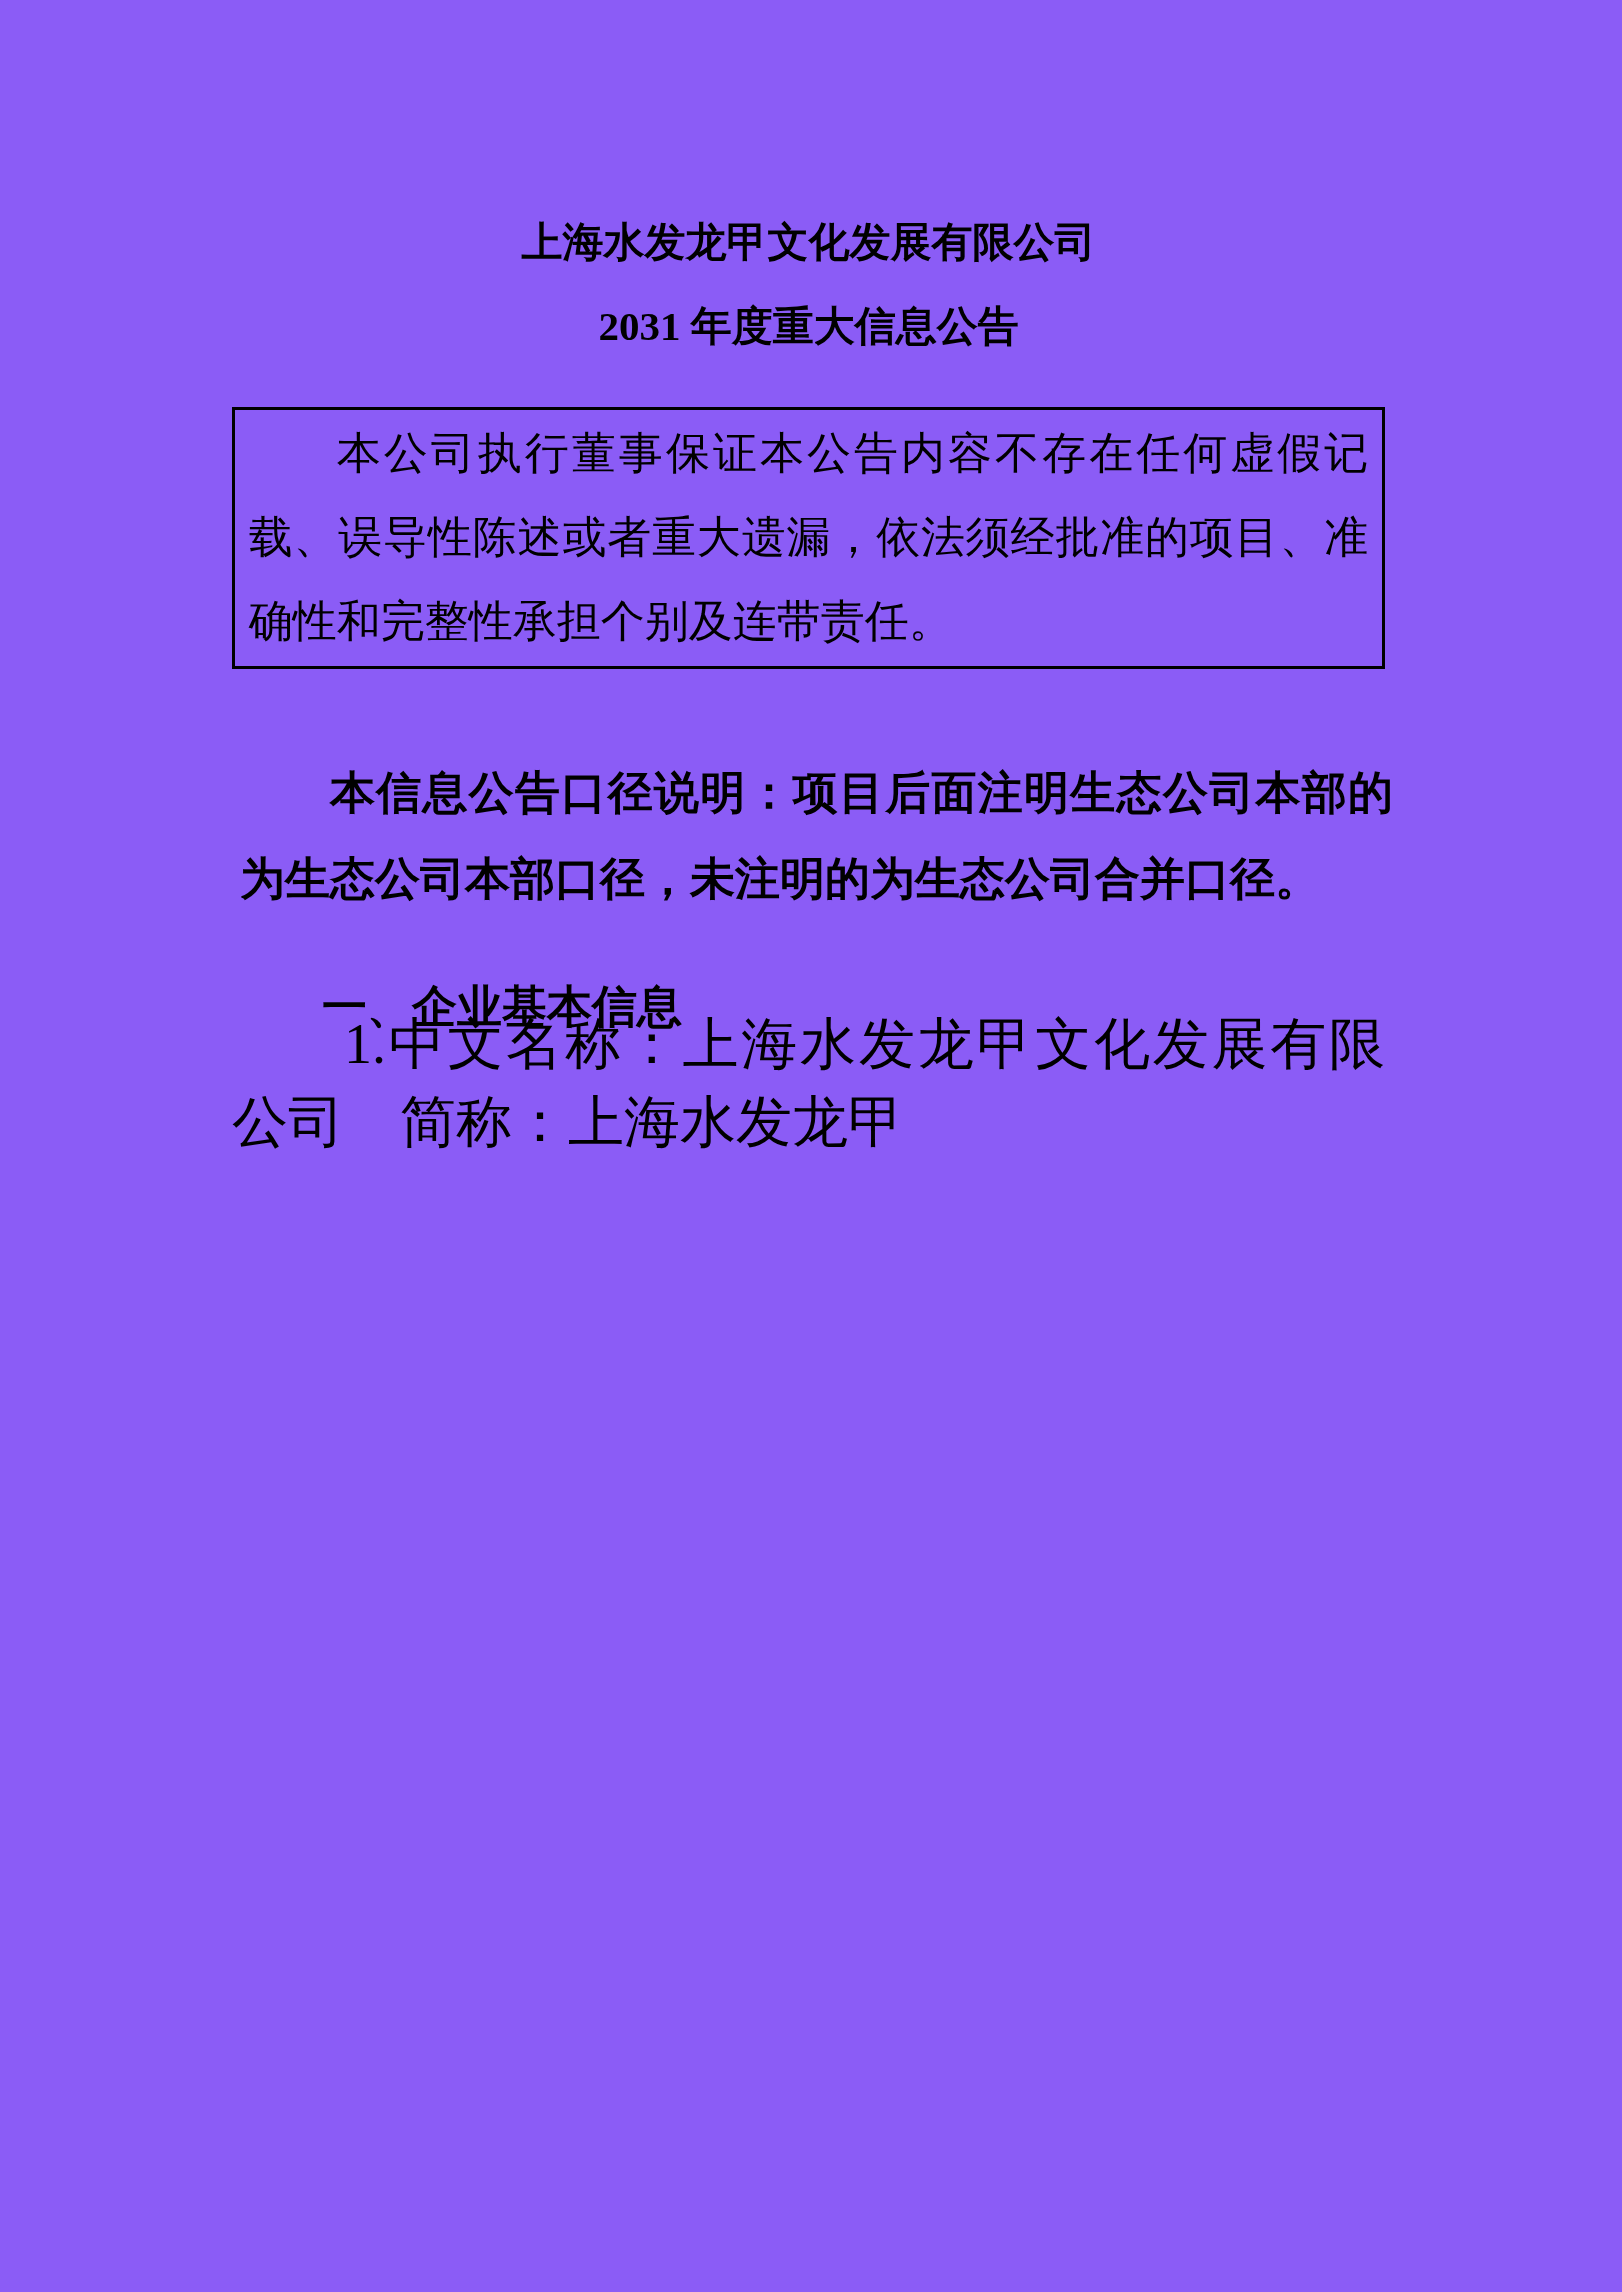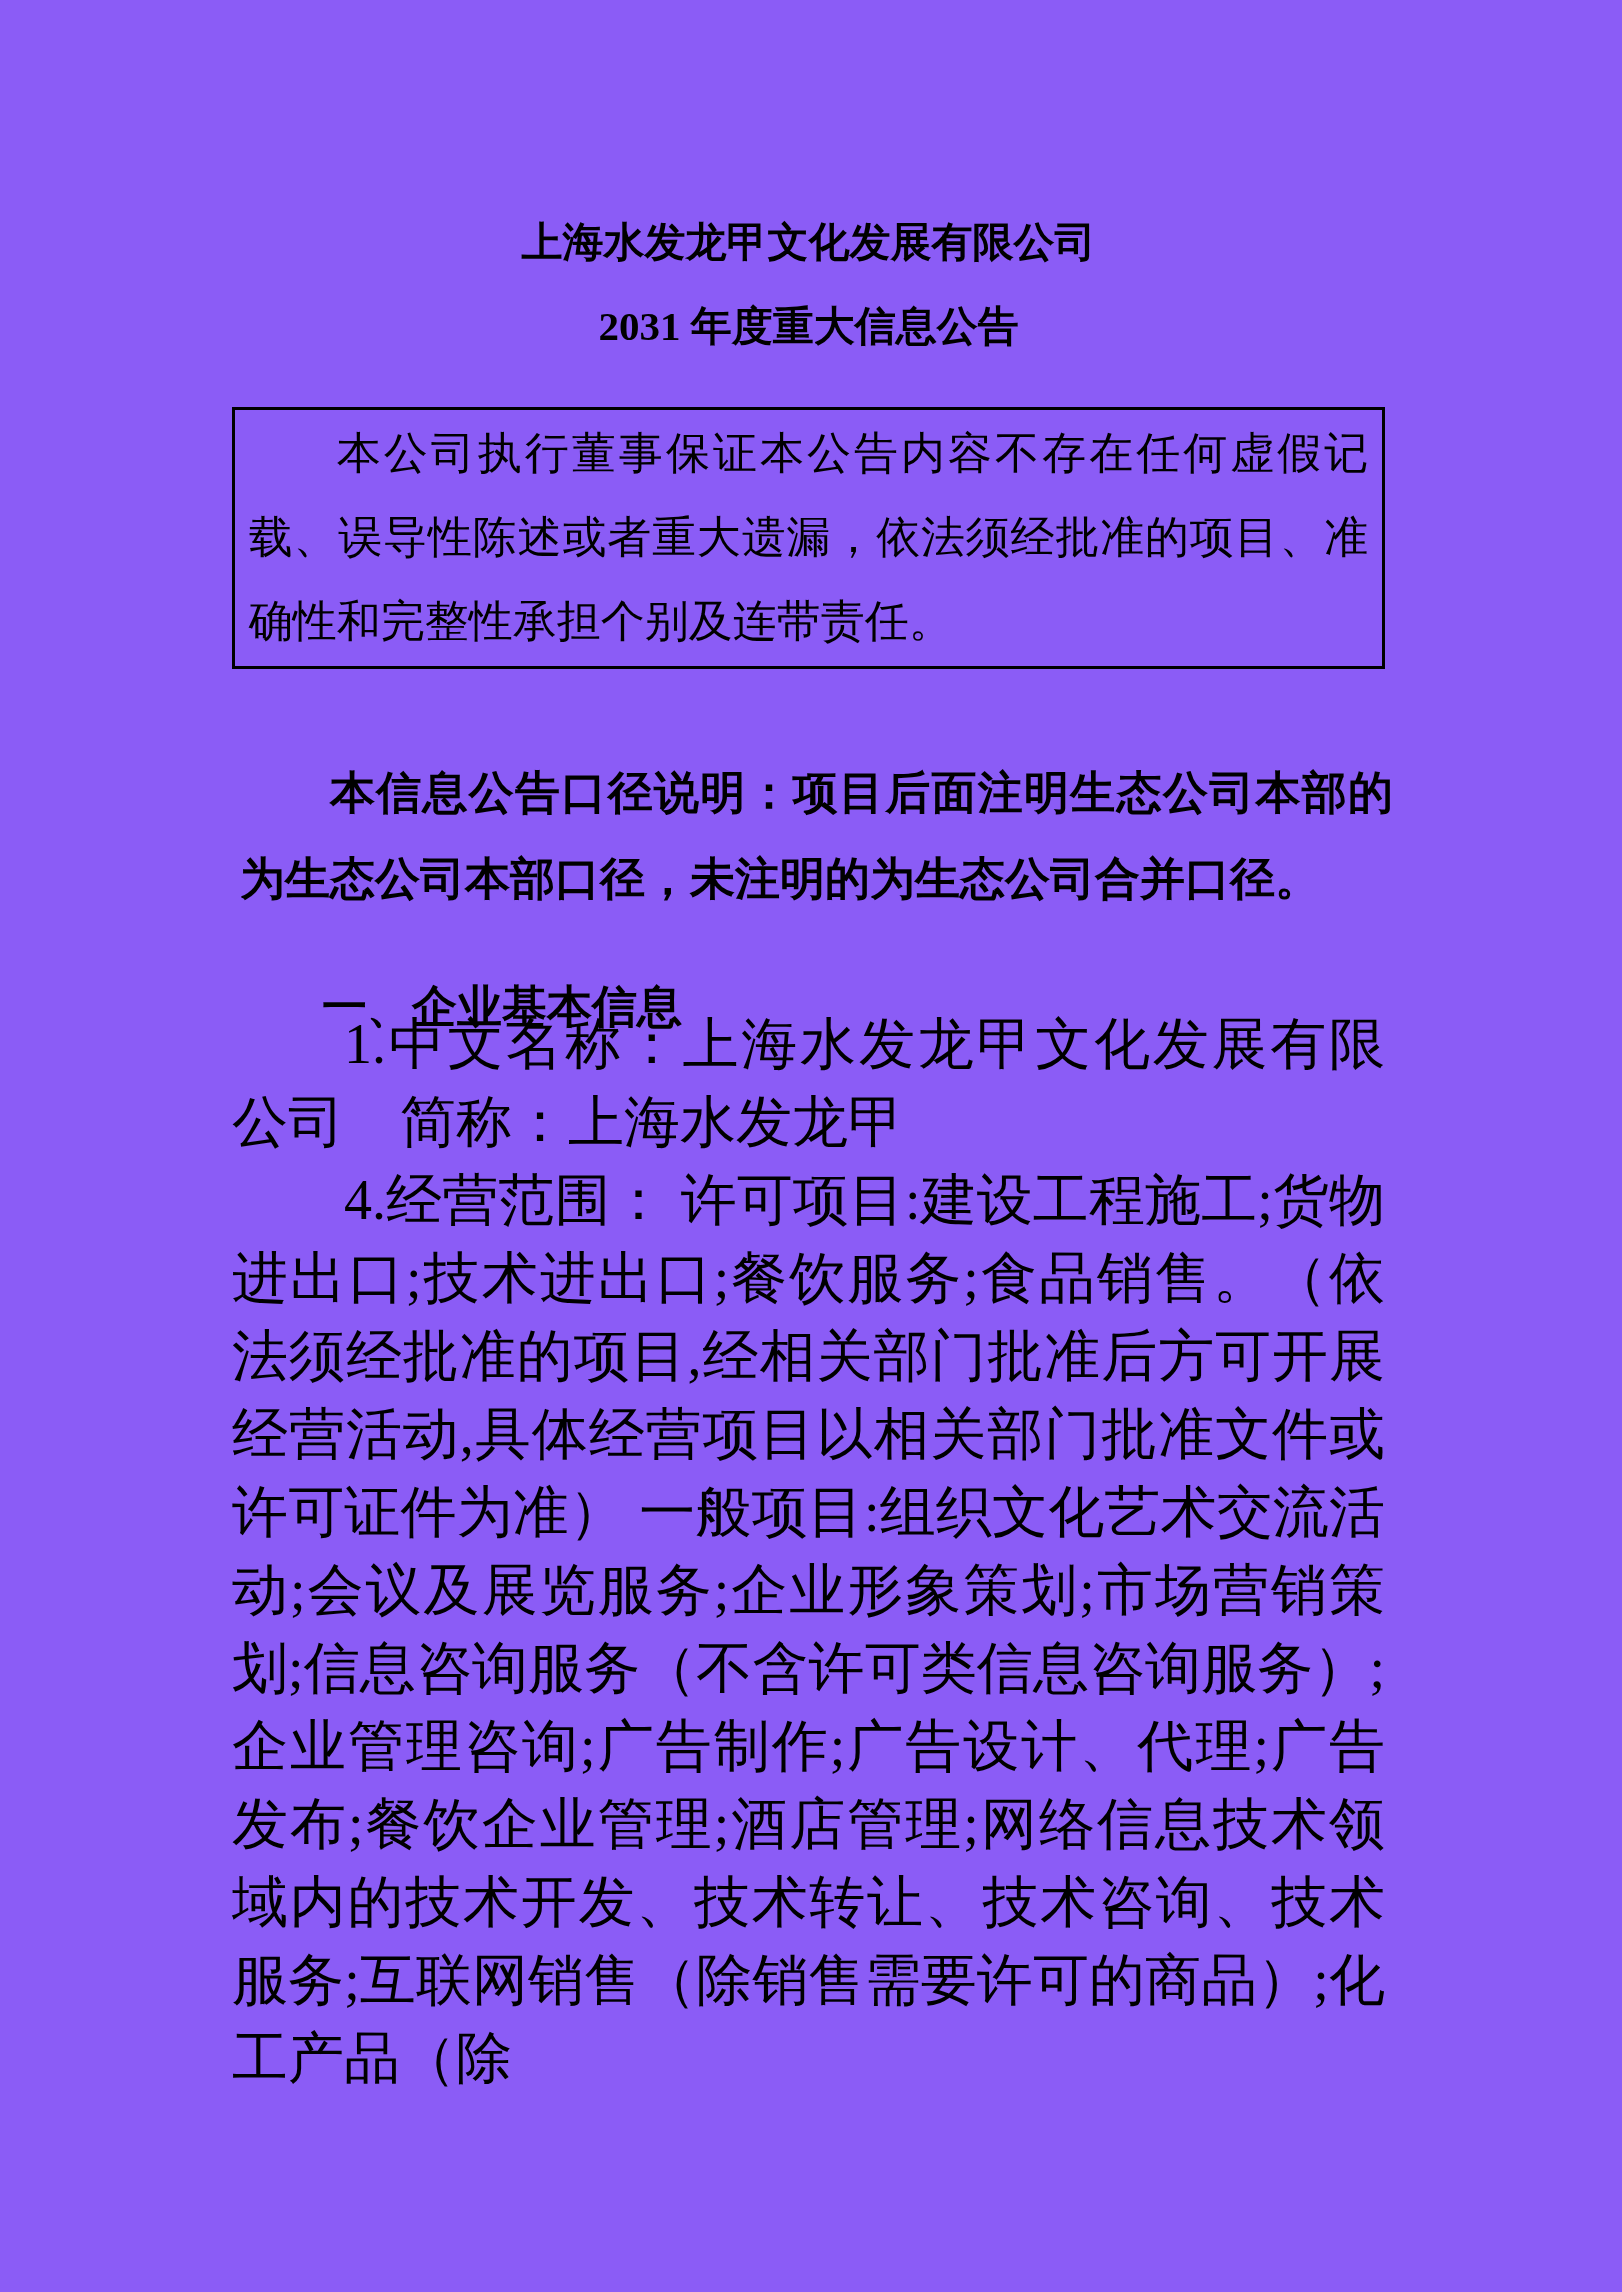--- a/index.html
+++ b/index.html
@@ -105,18 +105,17 @@
     <div class="disclaimer-box">
       <p>本公司执行董事保证本公告内容不存在任何虚假记载、误导性陈述或者重大遗漏，依法须经批准的项目、准确性和完整性承担个别及连带责任。</p>
     </div>
 
     <p class="scope-note">本信息公告口径说明：项目后面注明生态公司本部的为生态公司本部口径，未注明的为生态公司合并口径。</p>
 
     <p class="section-heading">一、企业基本信息</p>
 
     <div class="body-block">
       <p>1.中文名称：上海水发龙甲文化发展有限公司　简称：上海水发龙甲</p>
-      <p>4.经营范围： 许可项目:建设工程施工;货物进出口;技术进出口;餐饮服务;食品销售。（依法须经批准的项目,经相关部门批准后方可开展经营活动,具体经营项目以相关部门批准文件或许可证件为准） 一般项目:组织文化艺术交流活动;会议及展览服务;企业形象策划;市场营销策划;信息咨询服务（不含许可类信息咨询服务）;企业管理咨询;广告制作;广告设计、代理;广告发布;餐饮企业管理;酒店管理;网络信息技术领域内的技术开发、技术转让、技术咨询、技术服务;互联网销售（除销售需要许可的商品）;化工产品（除</p>
     </div>
 
   </div>
 </div>
 
 
 </body></html>

